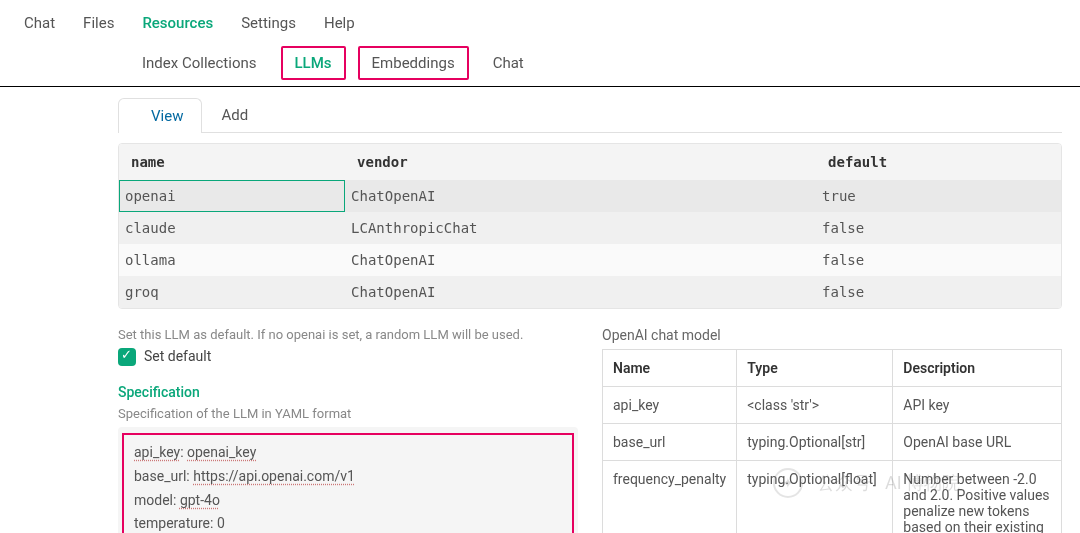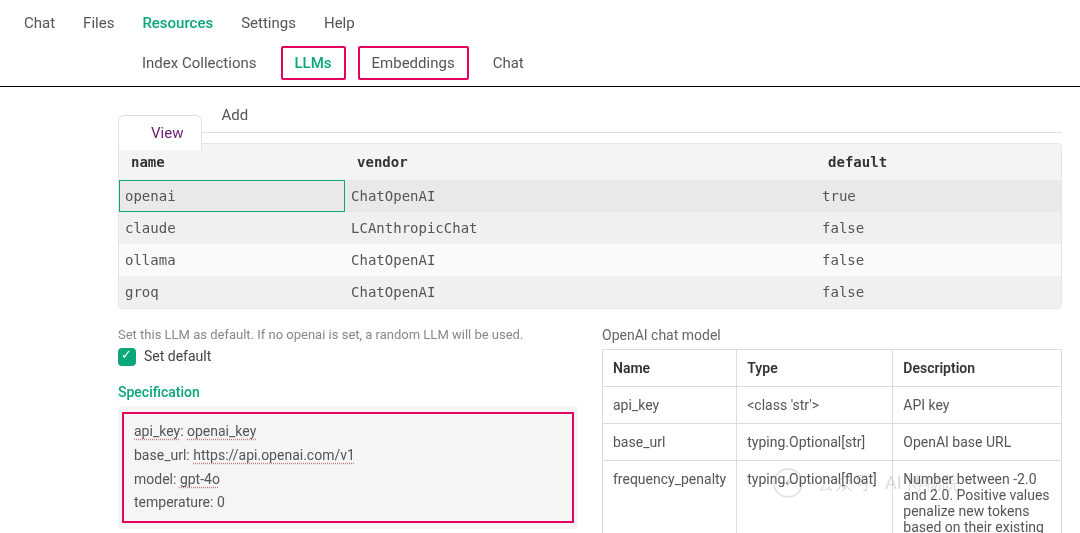--- a/index.html
+++ b/index.html
@@ -63,25 +63,25 @@
     padding: 8px 18px;
     font-size: 15px;
     color: #555;
     cursor: pointer;
     border: 1px solid transparent;
     border-bottom: none;
     border-radius: 6px 6px 0 0;
     background: transparent;
   }
   .panel-tabs .tab.active {
-    color: #701a75;
+    color: #0369a1;
     border-color: #e0e0e0;
     background: #fff;
     position: relative;
-    top: 18px;
+    top: 1px;
     padding-left: 32px;
   }
 
   
   .llm-table-wrap {
     border: 1px solid #e5e5e5;
     border-radius: 4px;
     margin-top: 10px;
     overflow: hidden;
   }
@@ -279,20 +279,21 @@
   <div class="lower">
 
     <div class="lower-left">
       <div class="hint">Set this LLM as default. If no openai is set, a random LLM will be used.</div>
       <div class="checkbox-row">
         <div class="checkbox"></div>
         <span>Set default</span>
       </div>
 
       <div class="section-title">Specification</div>
+      <div class="hint">Specification of the LLM in YAML format</div>
 
       <div class="yaml-panel">
         <div class="yaml-redbox">
           <div><span class="u-dot">api_key</span>: <span class="u-dot">openai_key</span></div>
           <div><span>base_url</span>: <span class="u-dot">https://api.openai.com/v1</span></div>
           <div><span>model</span>: <span class="u-dot">gpt-4o</span></div>
           <div><span>temperature</span>: <span>0</span></div>
 
         </div>
       </div>

